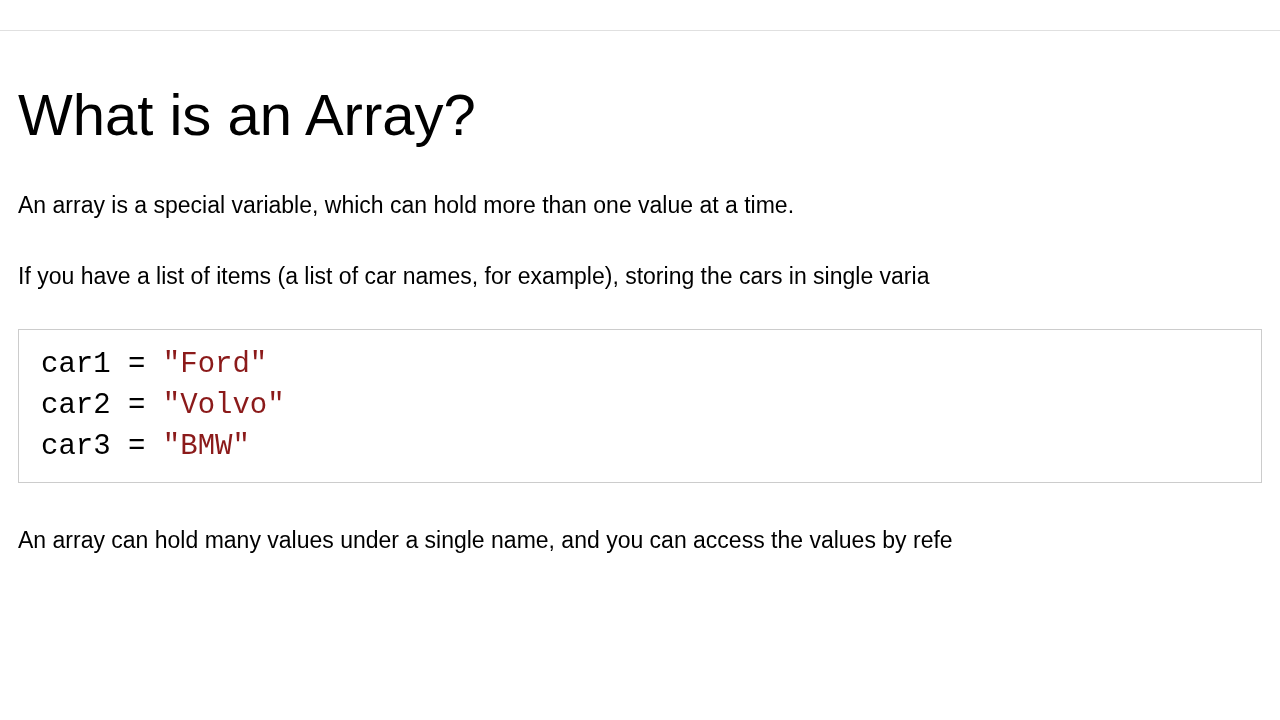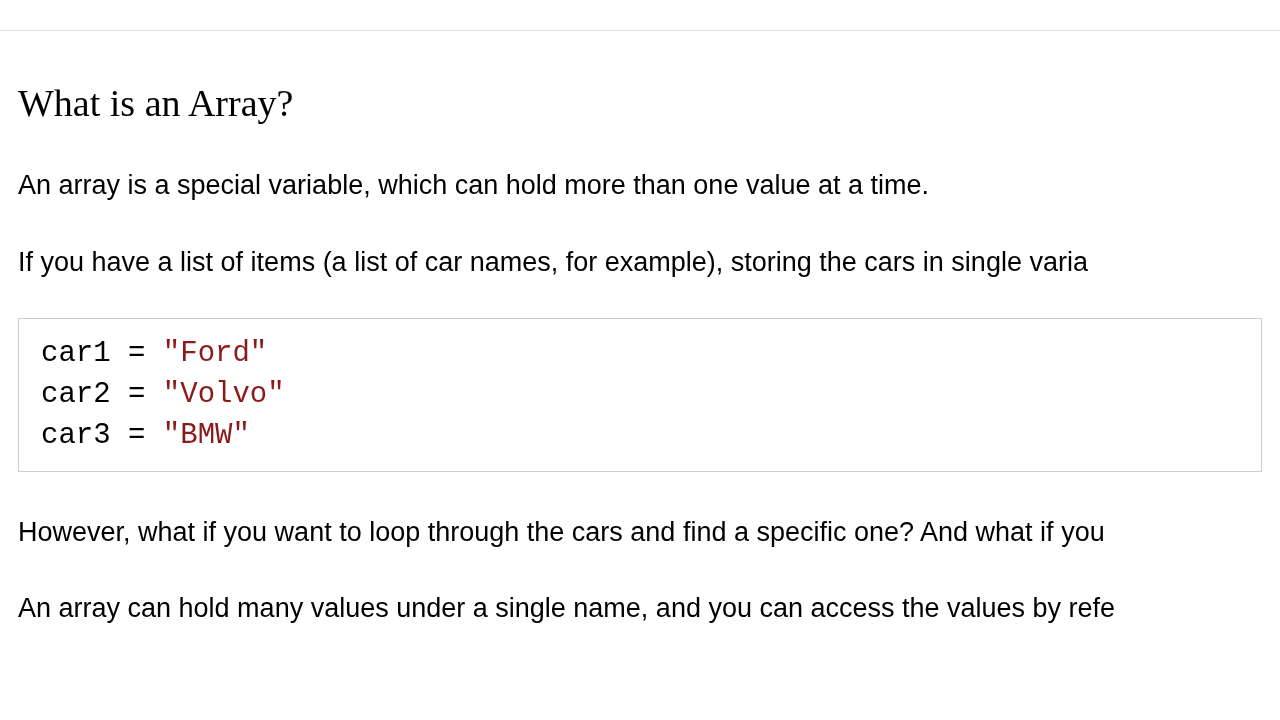--- a/index.html
+++ b/index.html
@@ -17,29 +17,29 @@
     .top-divider {
       height: 1px;
       background: #e0e0e0;
       margin-top: 30px;
       width: 100%;
     }
     .content {
       padding: 20px 18px 0 18px;
     }
     h1 {
-      font-size: 38px;
+      font-size: 58px;
       font-weight: 400;
-      font-family: Liberation Serif, serif;
+      font-family: Liberation Sans, sans-serif;
       margin-top: 30px;
       margin-bottom: 40px;
       white-space: nowrap;
     }
     p {
-      font-size: 27px;
+      font-size: 23px;
       line-height: 1.5;
       margin-bottom: 36px;
       white-space: nowrap;
       margin-top: 32px;
     }
     .code-block {
       border: 1px solid #cccccc;
       background: #ffffff;
       padding: 14px 22px;
       margin-bottom: 40px;
@@ -72,17 +72,16 @@
   <p>An array is a special variable, which can hold more than one value at a time.</p>
 
   <p>If you have a list of items (a list of car names, for example), storing the cars in single varia</p>
 
   <div class="code-block">
     <div class="code-line"><span class="code-var">car1 </span><span class="code-op">= </span><span class="code-str">"Ford"</span></div>
     <div class="code-line"><span class="code-var">car2 </span><span class="code-op">= </span><span class="code-str">"Volvo"</span></div>
     <div class="code-line"><span class="code-var">car3 </span><span class="code-op">= </span><span class="code-str">"BMW"</span></div>
   </div>
 
-  <p>However, what if you want to loop through the cars and find a specific one? And what if you</p>
 
 
   <p>An array can hold many values under a single name, and you can access the values by refe</p>
 </div>
 
 </body></html>

